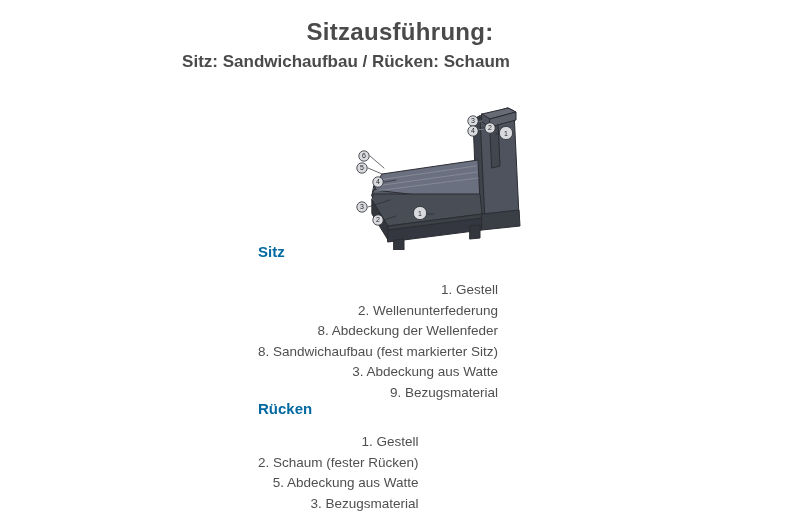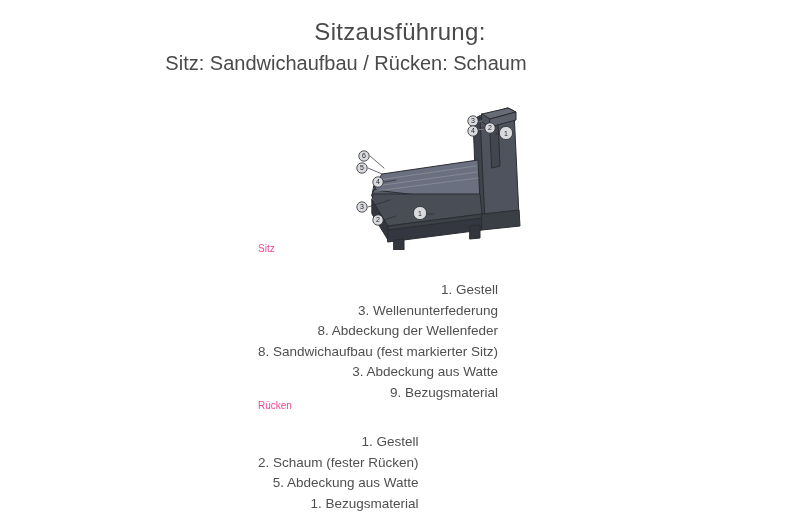--- a/index.html
+++ b/index.html
@@ -23,50 +23,50 @@
     height: 518px;
   }
   
   .title {
     position: absolute;
     left: 0;
     top: 18px;
     width: 800px;
     text-align: center;
     font-size: 24px;
-    font-weight: 400;
+    font-weight: 700;
     color: #4a4a4a;
     letter-spacing: 0.3px;
   }
   .subtitle {
     position: absolute;
     left: 0;
     top: 52px;
     width: 692px;
     text-align: center;
-    font-size: 20px;
-    font-weight: normal;
+    font-size: 17px;
+    font-weight: bold;
     color: #4a4a4a;
   }
   
   .illo {
     position: absolute;
     left: 330px;
     top: 90px;
     width: 230px;
     height: 160px;
   }
   .illo svg { display: block; }
 
   
   .sec-head {
     position: absolute;
-    font-size: 10px;
-    font-weight: normal;
-    color: #ec4899;
+    font-size: 15px;
+    font-weight: bold;
+    color: #0369a1;
   }
   .sec-head.seat { left: 258px; top: 243px; }
   .sec-head.back { left: 258px; top: 400px; }
 
   .list {
     position: absolute;
     left: 258px;
     font-size: 13.5px;
     color: #4f4f4f;
     line-height: 20.5px;
@@ -158,28 +158,28 @@
         <text x="160" y="40.4">2</text>
         <text x="143" y="33.4">3</text>
         <text x="143" y="43.4">4</text>
       </g>
     </svg>
   </div>
 
   <div class="sec-head seat">Sitz</div>
   <div class="list seat">
     <div>1. Gestell</div>
-    <div>3. Wellenunterfederung</div>
+    <div>2. Wellenunterfederung</div>
     <div>8. Abdeckung der Wellenfeder</div>
     <div>8. Sandwichaufbau (fest markierter Sitz)</div>
     <div>3. Abdeckung aus Watte</div>
     <div>9. Bezugsmaterial</div>
   </div>
 
   <div class="sec-head back">Rücken</div>
   <div class="list back">
     <div>1. Gestell</div>
     <div>2. Schaum (fester Rücken)</div>
     <div>5. Abdeckung aus Watte</div>
-    <div>1. Bezugsmaterial</div>
+    <div>3. Bezugsmaterial</div>
   </div>
 
 </div>
 
 </body></html>

